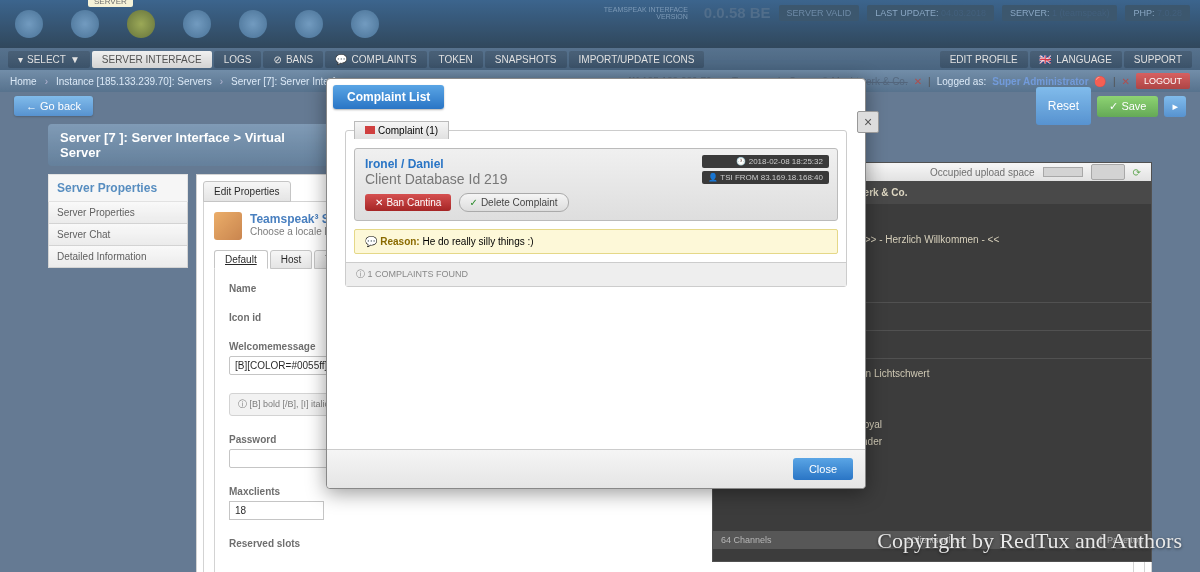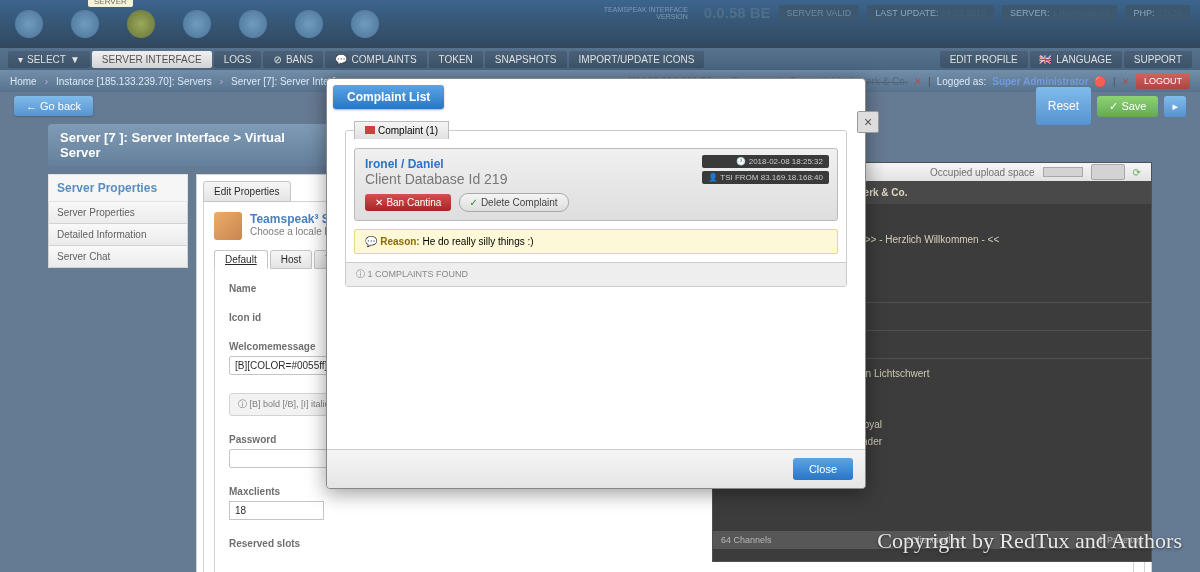--- a/index.html
+++ b/index.html
@@ -185,22 +185,22 @@
   <div class="btn-save">✓ <span>Save</span></div>
   <div class="btn-arrow">▸</div>
 </div>
 
 <div class="page-title">Server [7 ]: Server Interface &gt; Virtual Server</div>
 
 <div class="main">
   <div class="sidebar">
     <div class="side-head">Server Properties</div>
     <div class="side-item">Server Properties</div>
+    <div class="side-item">Server Chat</div>
     <div class="side-item">Detailed Information</div>
-    <div class="side-item">Server Chat</div>
   </div>
 
   <div class="content">
     <div class="tab1">Edit Properties</div>
     <div class="editbox">
       <div class="edit-head">
         <div class="pencil"></div>
         <div>
           <div class="eh-title">Teamspeak³ Server</div>
           <div class="eh-sub">Choose a locale below</div>

